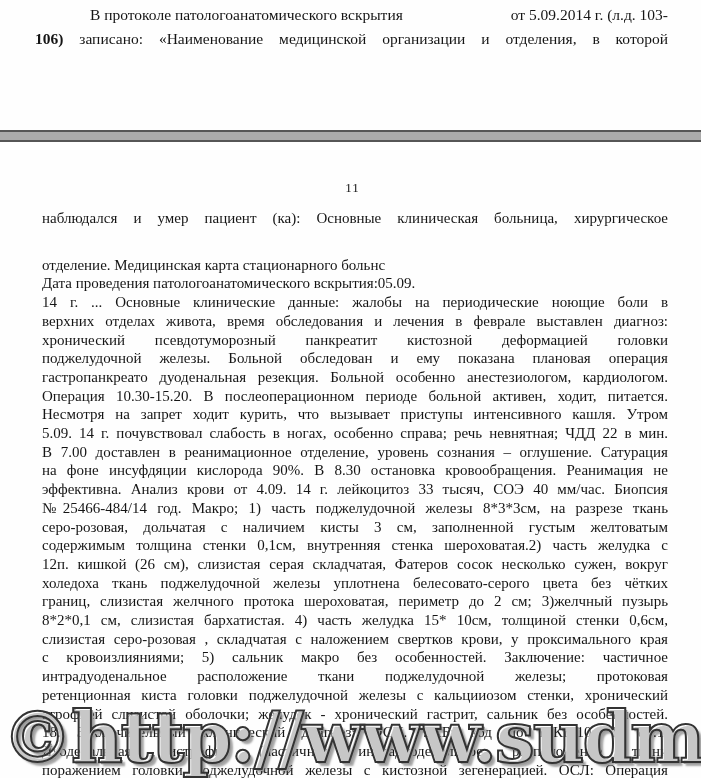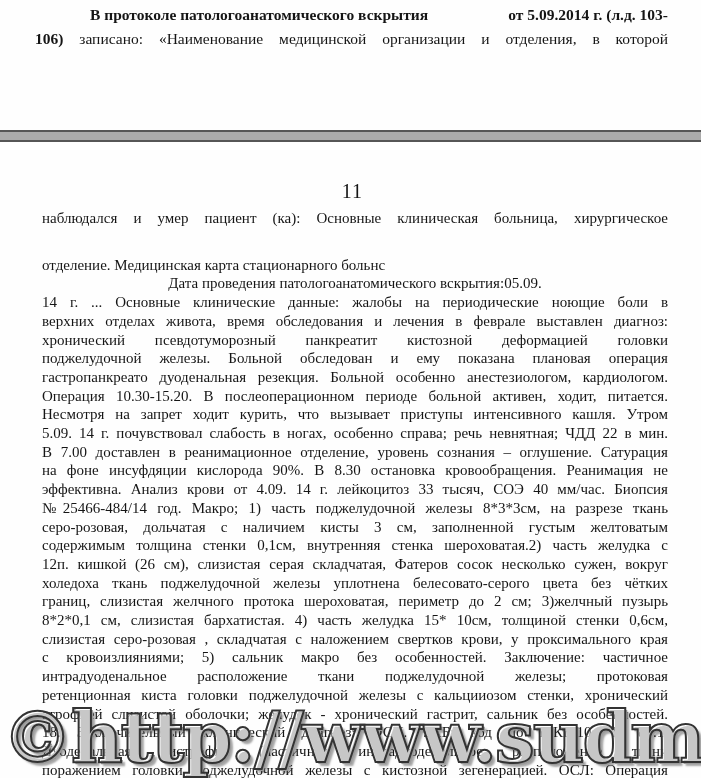--- a/index.html
+++ b/index.html
@@ -11,49 +11,49 @@
     font-family:"Liberation Serif","DejaVu Serif",serif;
     color:#151515;
   }
   
   .header{
     position:absolute;top:3px;left:35px;width:633px;
     font-size:15.5px;line-height:24px;
   }
   .h-line1{
     display:flex;justify-content:space-between;
-    font-weight:bold;padding-left:55px;
+    font-weight:normal;padding-left:55px;
   }
   .h-line2{
     text-align:justify;text-align-last:justify;
   }
   .h-line2 .bold{font-weight:bold;}
   
   .bar{
     position:absolute;top:130px;left:0;width:701px;height:12px;
     background:#ababab;
     border-top:2px solid #565656;
     border-bottom:2px solid #565656;
     box-sizing:border-box;
   }
   
   .pagenum{
     position:absolute;top:180px;left:0;width:691px;
     text-align:center;text-indent:14px;
-    font-size:20px;letter-spacing:1px;
+    font-size:13px;letter-spacing:1px;
   }
   
   .body{
     position:absolute;top:209px;left:42px;width:626px;
     font-size:15px;line-height:18.7px;
   }
   .bline{white-space:normal;}
   .bline.justify{text-align:justify;text-align-last:justify;}
   .bline.left{text-align:left;margin-top:28px;}
-  .bline.right{text-align:center;}
+  .bline.right{text-align:left;}
   
   .watermark{
     position:absolute;top:702px;left:2px;width:699px;
     font-family:"DejaVu Serif","Liberation Serif",serif;
     font-weight:bold;font-size:71px;line-height:70px;
     white-space:nowrap;letter-spacing:-2px;
     color:rgba(255,255,255,0.45);
     -webkit-text-stroke:2px #333333;
     text-shadow:2px 2px 0 #9a9a9a, 4px 4px 2px rgba(60,60,60,0.45);
     pointer-events:none;

